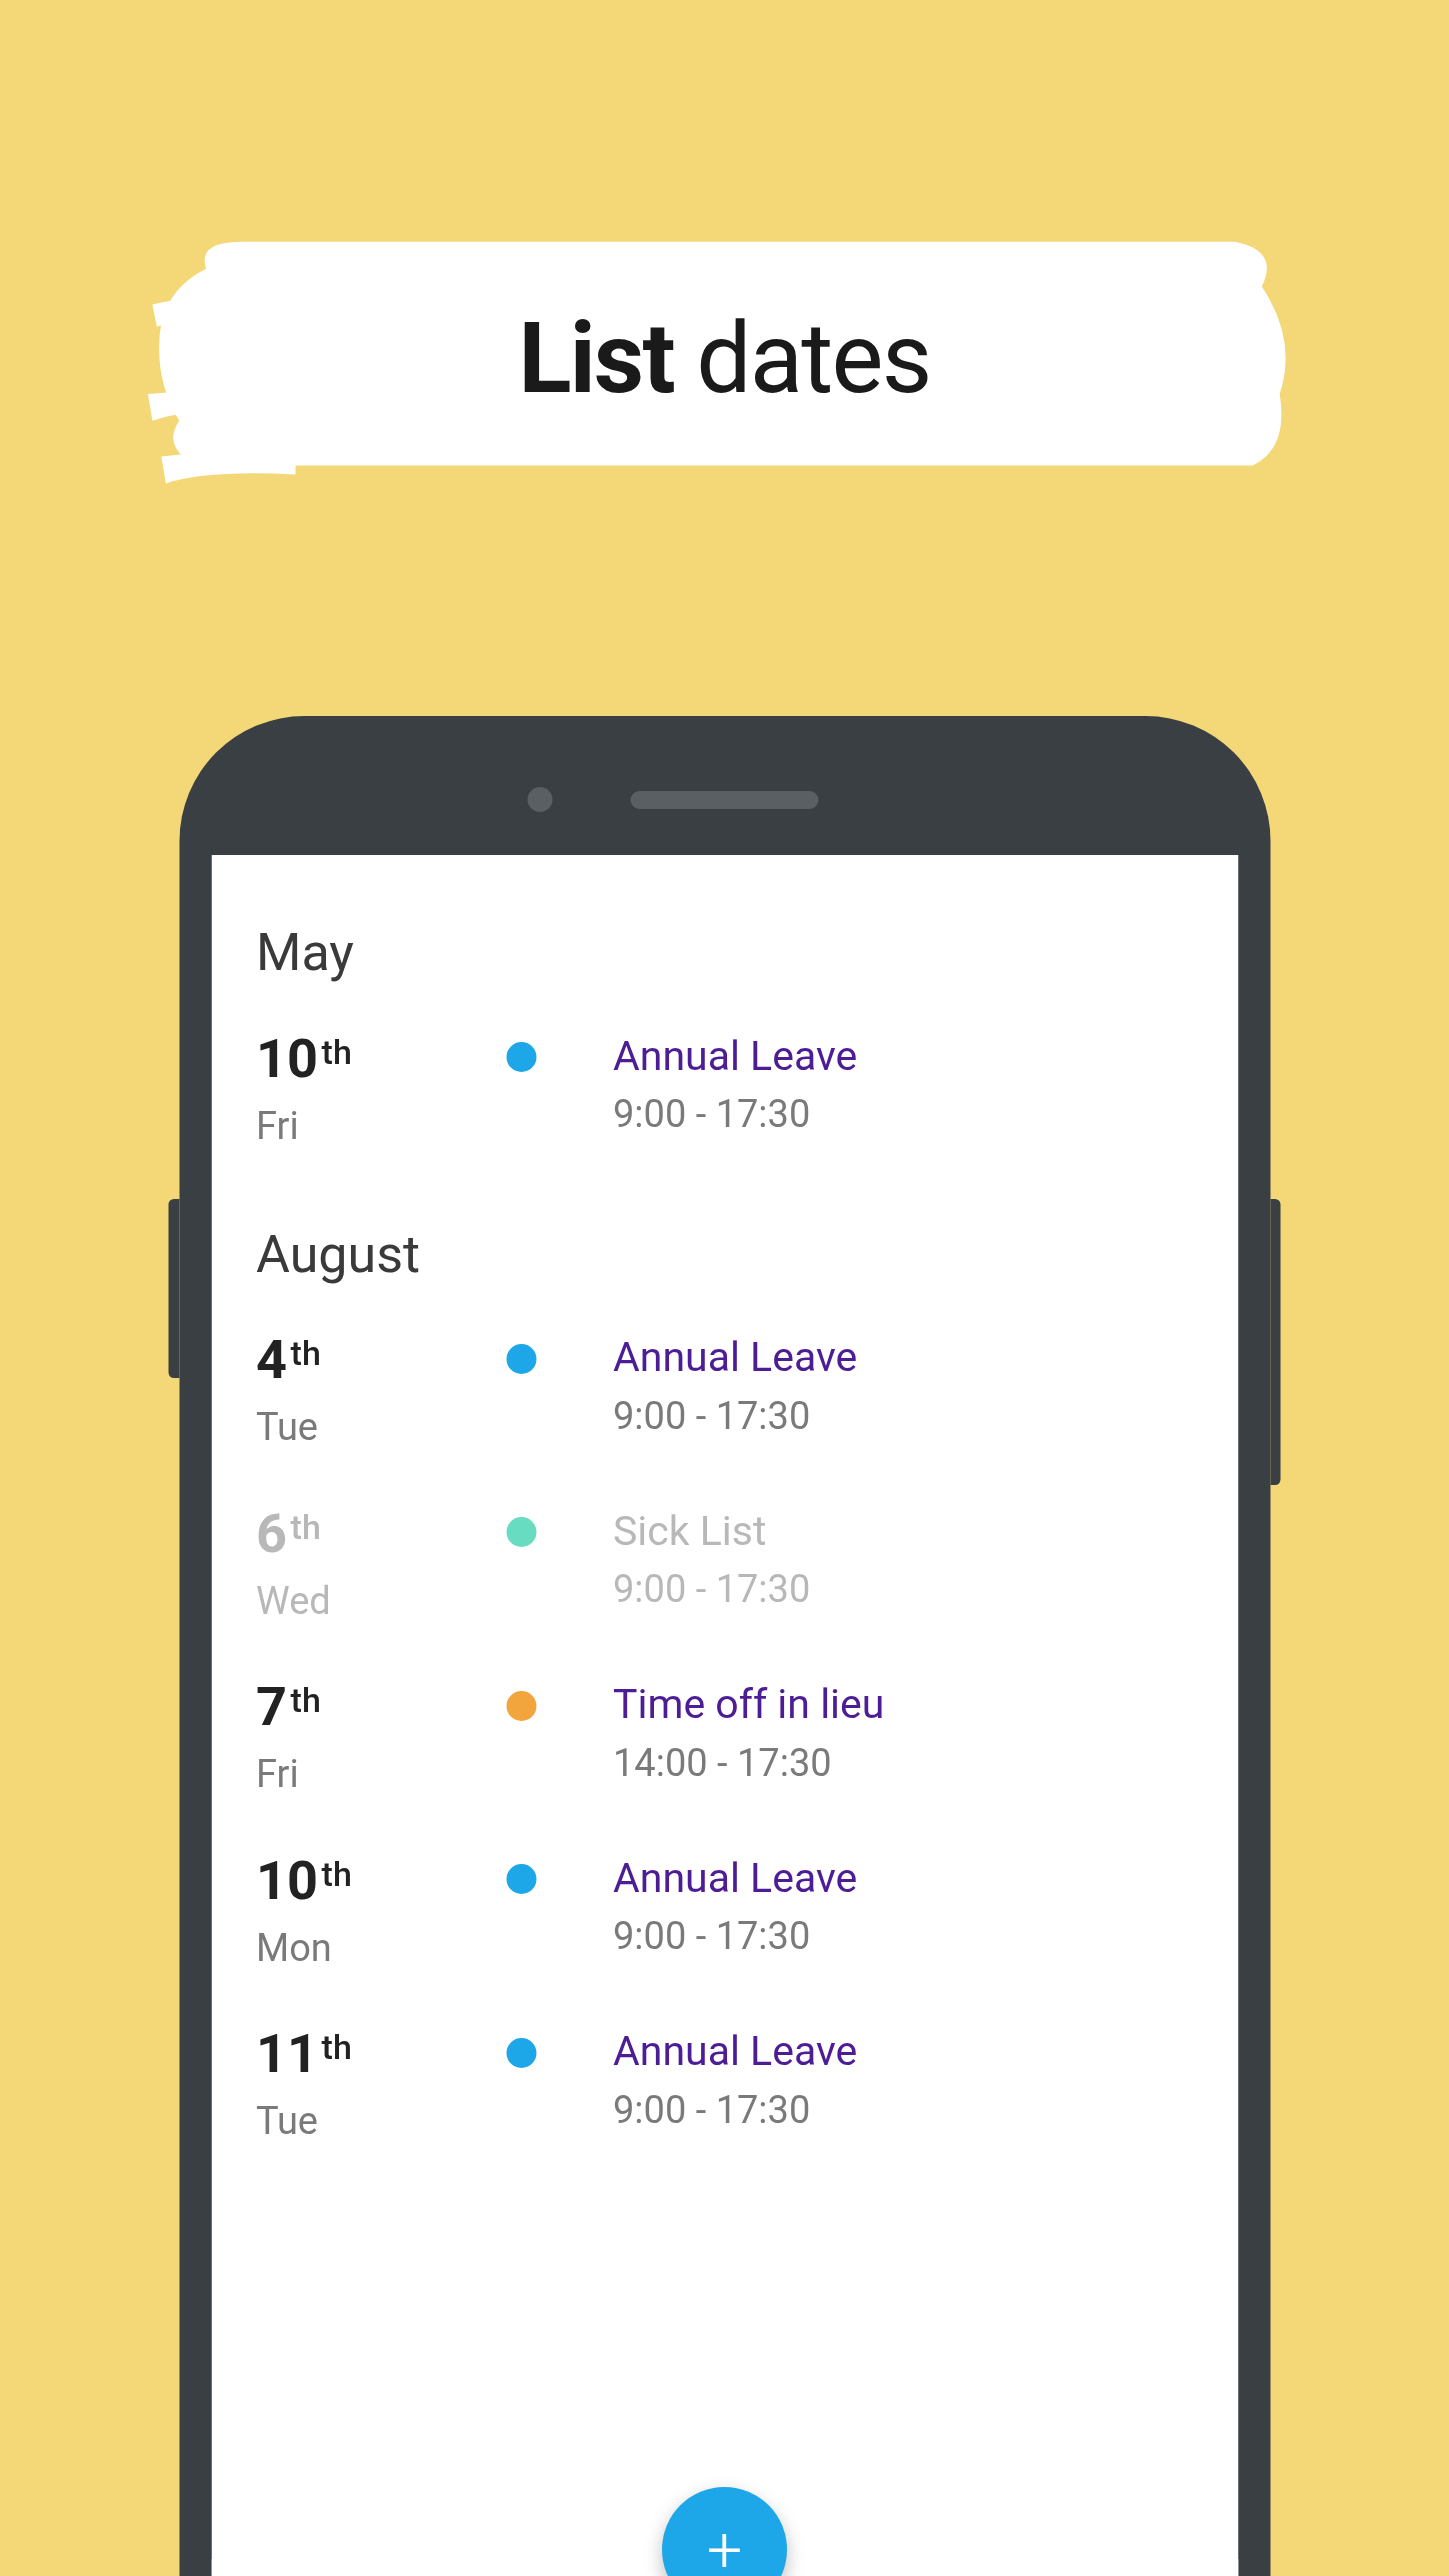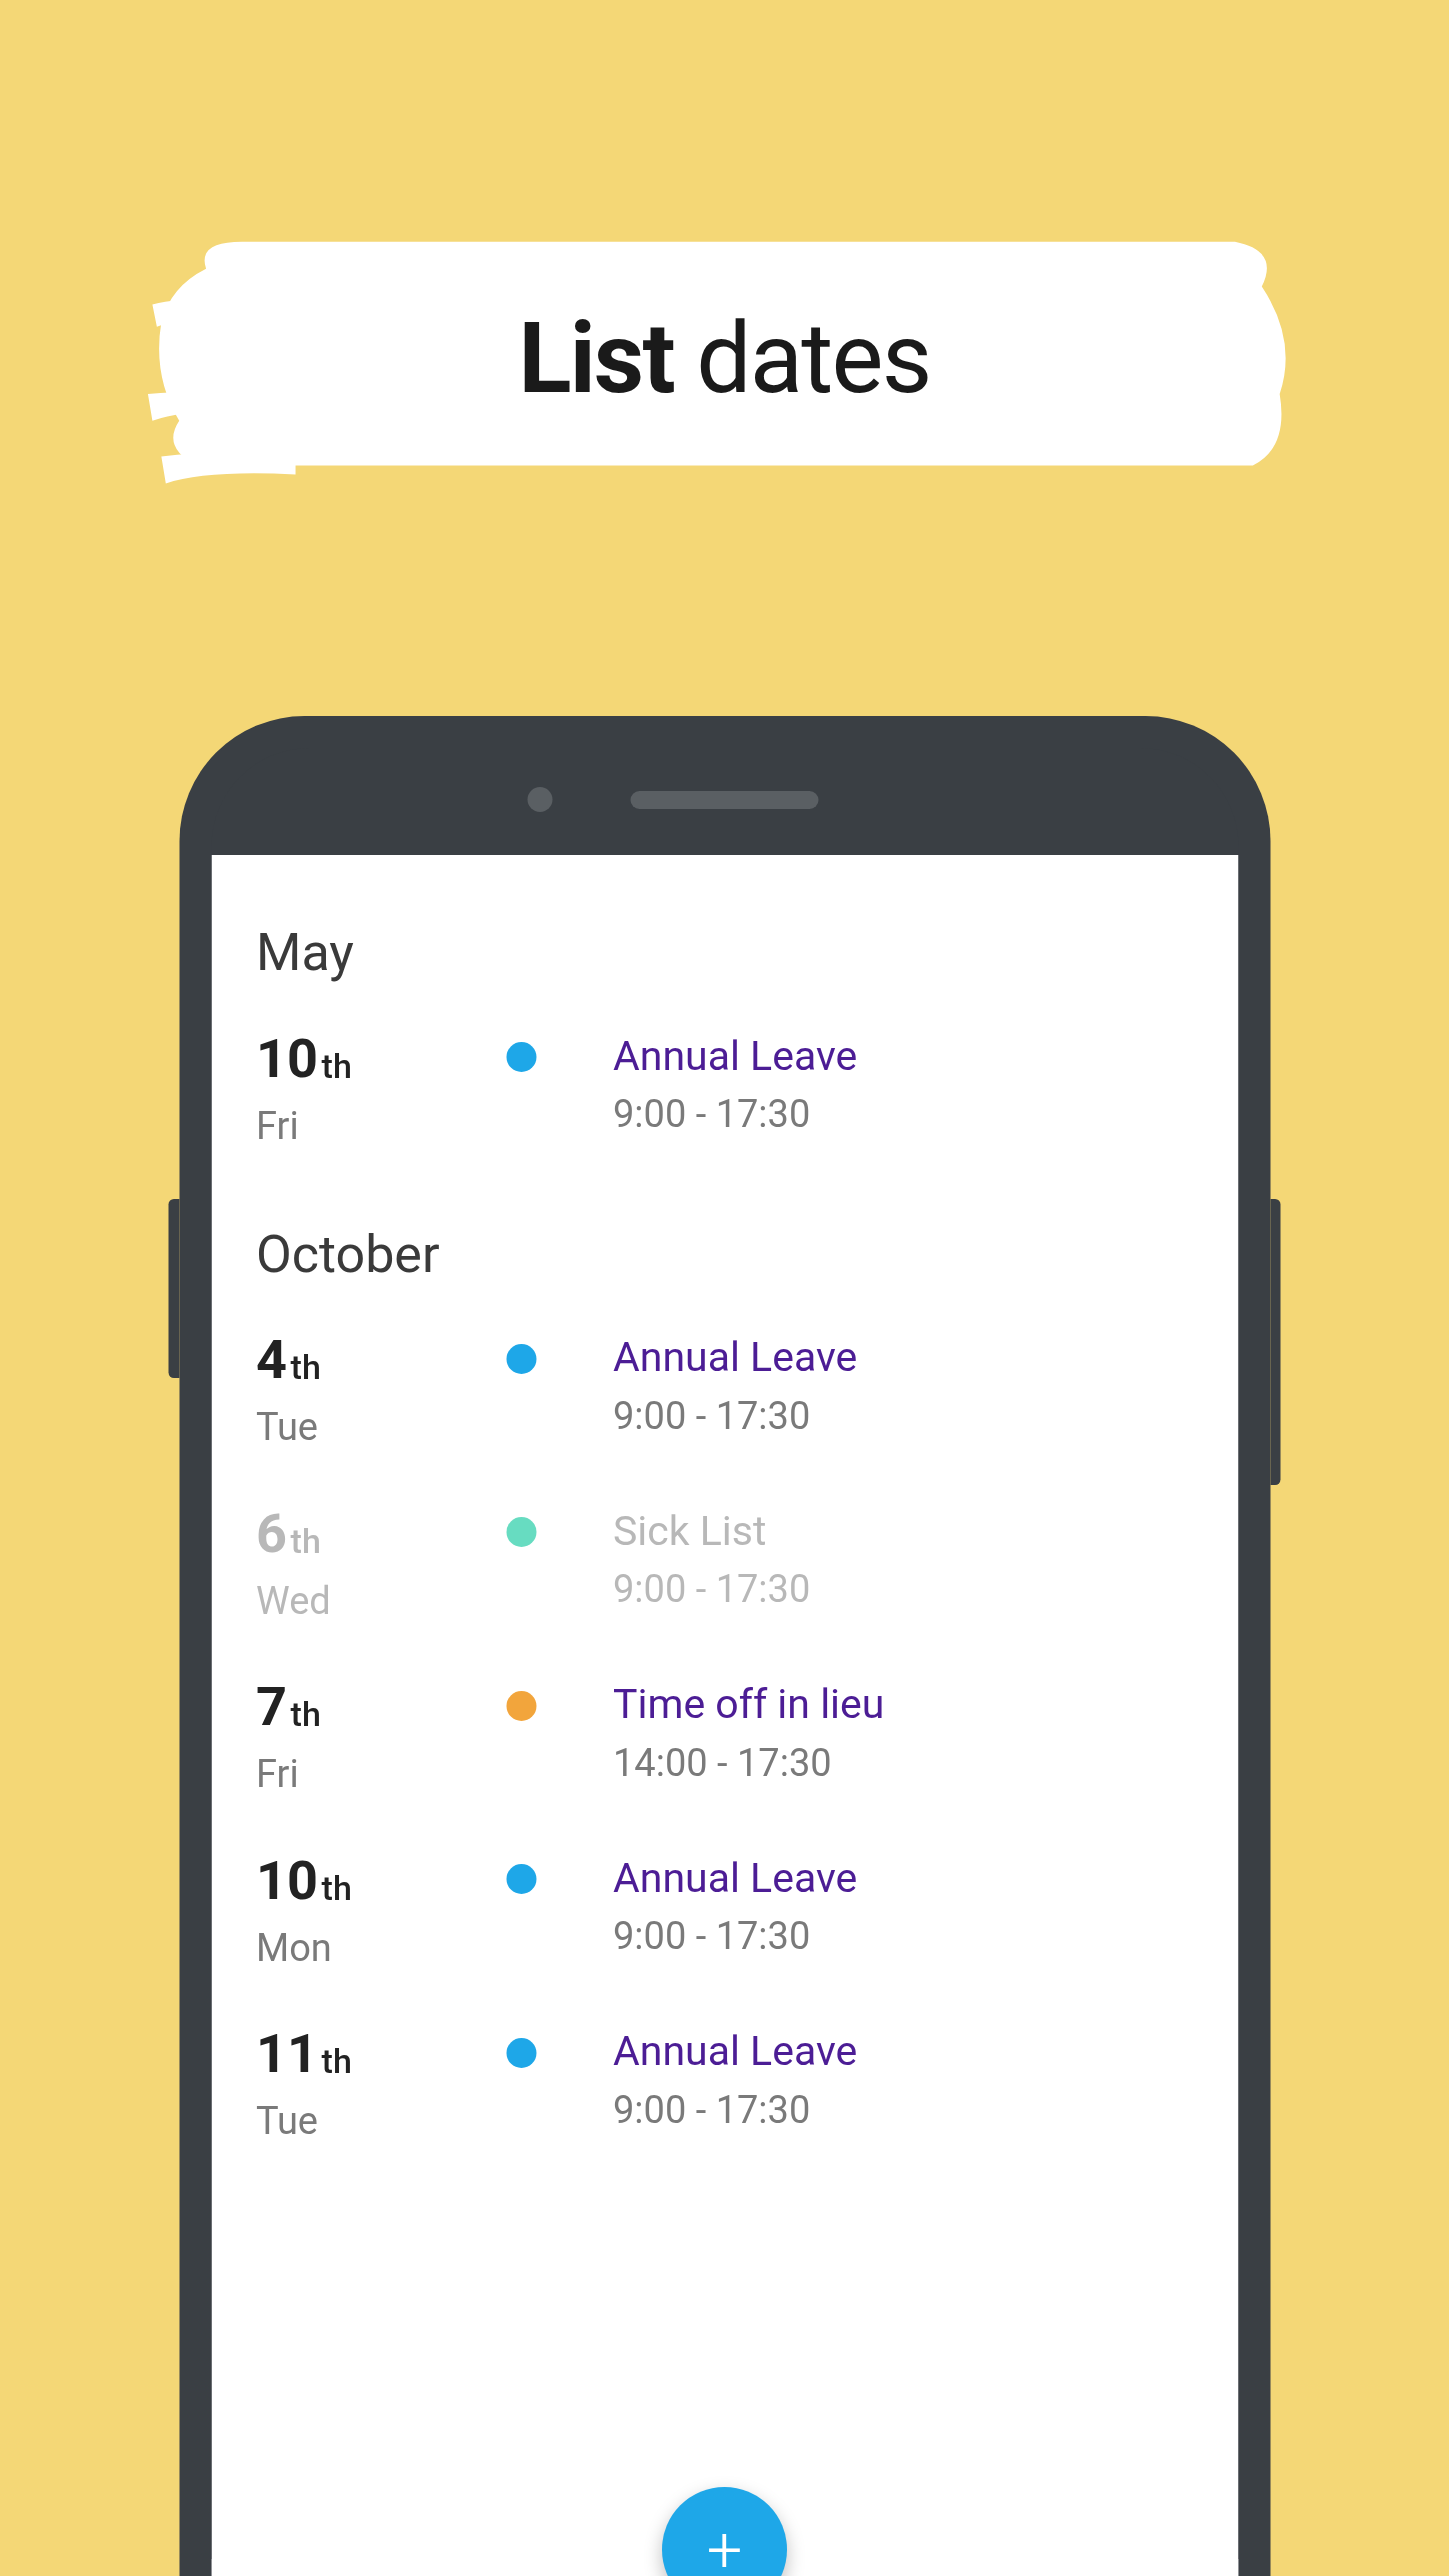--- a/index.html
+++ b/index.html
@@ -161,21 +161,21 @@
     .event-row.dim .day-num,
     .event-row.dim .day-ord,
     .event-row.dim .day-dow,
     .event-row.dim .event-title,
     .event-row.dim .event-time { color: #b8b8b8; }
 
     .date-col {
       width: 250px;
       flex-shrink: 0;
     }
-    .day-line { display: flex; align-items: flex-end; }
+    .day-line { display: flex; align-items: flex-start; }
     .day-num { font-size: 54px; font-weight: 700; color: #222; line-height: 1; }
     .day-ord { font-size: 34px; font-weight: 500; color: #222; margin-left: 3.6px; }
     .day-dow { font-size: 38px; color: #7a7a7a; margin-top: 18px; }
 
     .dot-col {
       width: 107px;
       flex-shrink: 0;
       display: flex;
       justify-content: flex-start;
       padding-top: 10.7px;
@@ -257,21 +257,21 @@
               <div class="day-dow">Fri</div>
             </div>
             <div class="dot-col">
               <div class="dot" style="background: rgb(30, 167, 232);"></div>
             </div>
             <div class="detail-col">
               <div class="event-title">Annual Leave</div>
               <div class="event-time">9:00 - 17:30</div>
             </div>
           </div>
-          <div class="month-header">October</div>
+          <div class="month-header">August</div>
           <div class="event-row">
             <div class="date-col">
               <div class="day-line">
                 <span class="day-num">4</span>
                 <span class="day-ord">th</span>
               </div>
               <div class="day-dow">Tue</div>
             </div>
             <div class="dot-col">
               <div class="dot" style="background: rgb(30, 167, 232);"></div>

